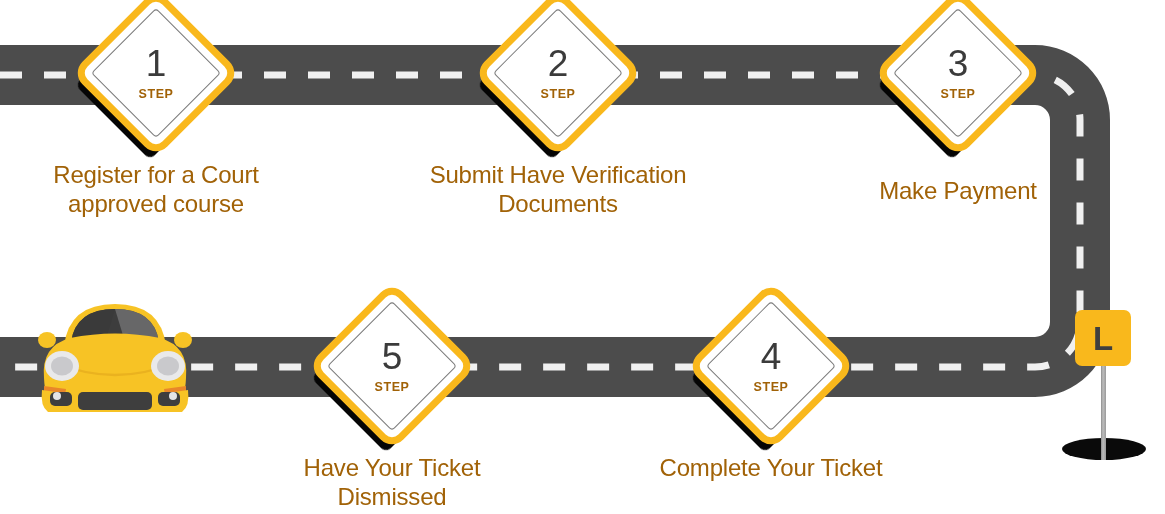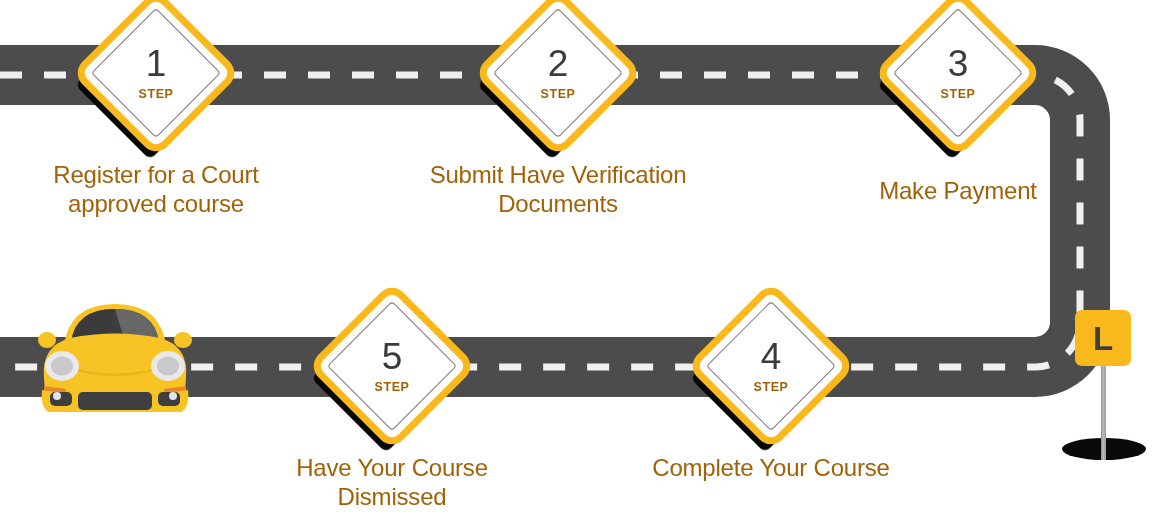--- a/index.html
+++ b/index.html
@@ -245,28 +245,28 @@
   <div class="step-marker" style="left:696px; top:291px;">
     <div class="step-shadow"></div>
     <div class="step-diamond">
       <div class="step-inner-line"></div>
     </div>
     <div class="step-content">
       <div class="step-num">4</div>
       <div class="step-word">STEP</div>
     </div>
   </div>
-  <div class="step-caption" style="left:641px; top:453px; width:260px;">Complete Your Course</div>
+  <div class="step-caption" style="left:641px; top:453px; width:260px;">Complete Your Ticket</div>
 
   <div class="step-marker" style="left:317px; top:291px;">
     <div class="step-shadow"></div>
     <div class="step-diamond">
       <div class="step-inner-line"></div>
     </div>
     <div class="step-content">
       <div class="step-num">5</div>
       <div class="step-word">STEP</div>
     </div>
   </div>
-  <div class="step-caption" style="left:272px; top:453px; width:240px;">Have Your Course
+  <div class="step-caption" style="left:272px; top:453px; width:240px;">Have Your Ticket
 Dismissed</div>
 
 </div>
 
 </body></html>

